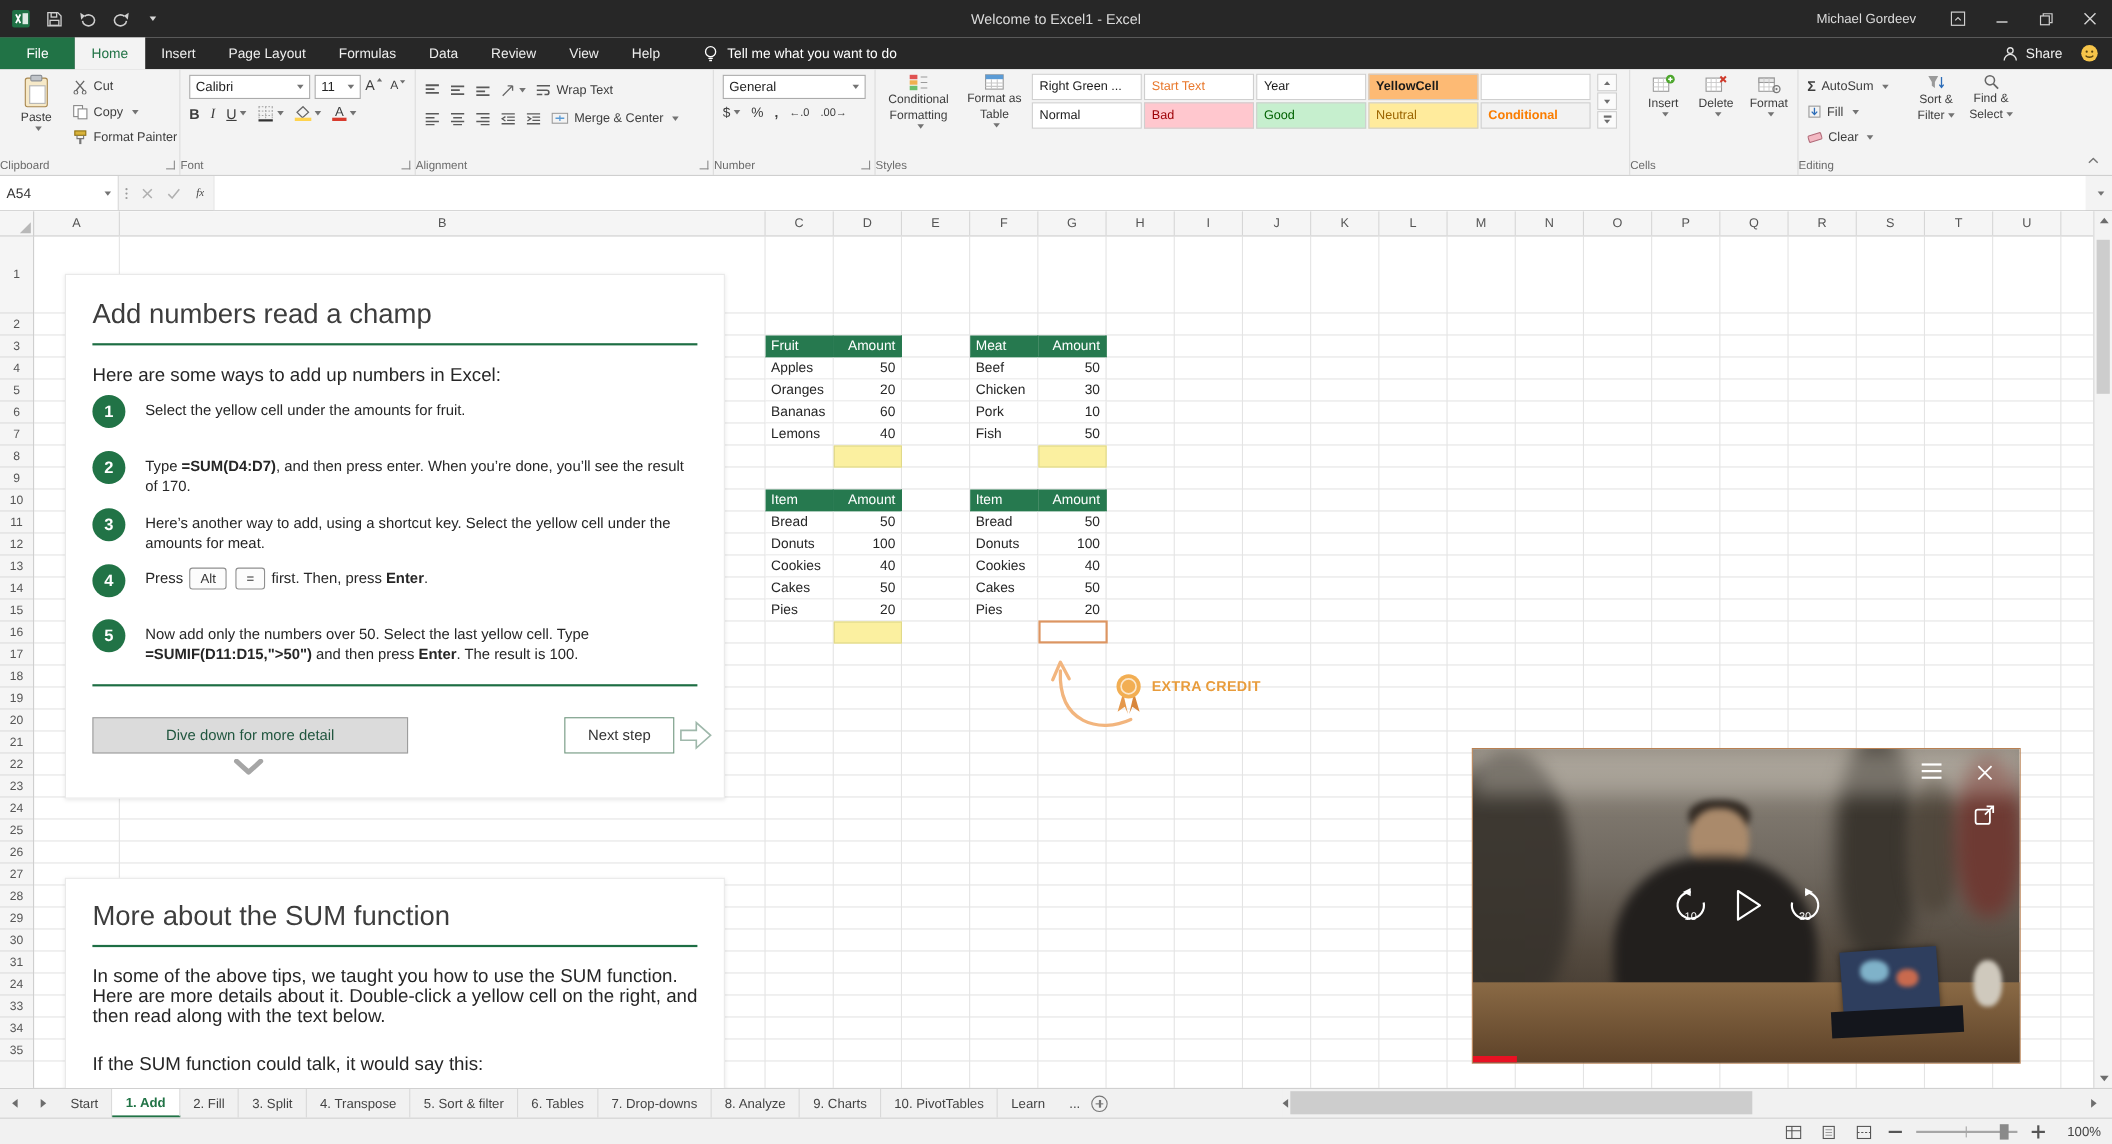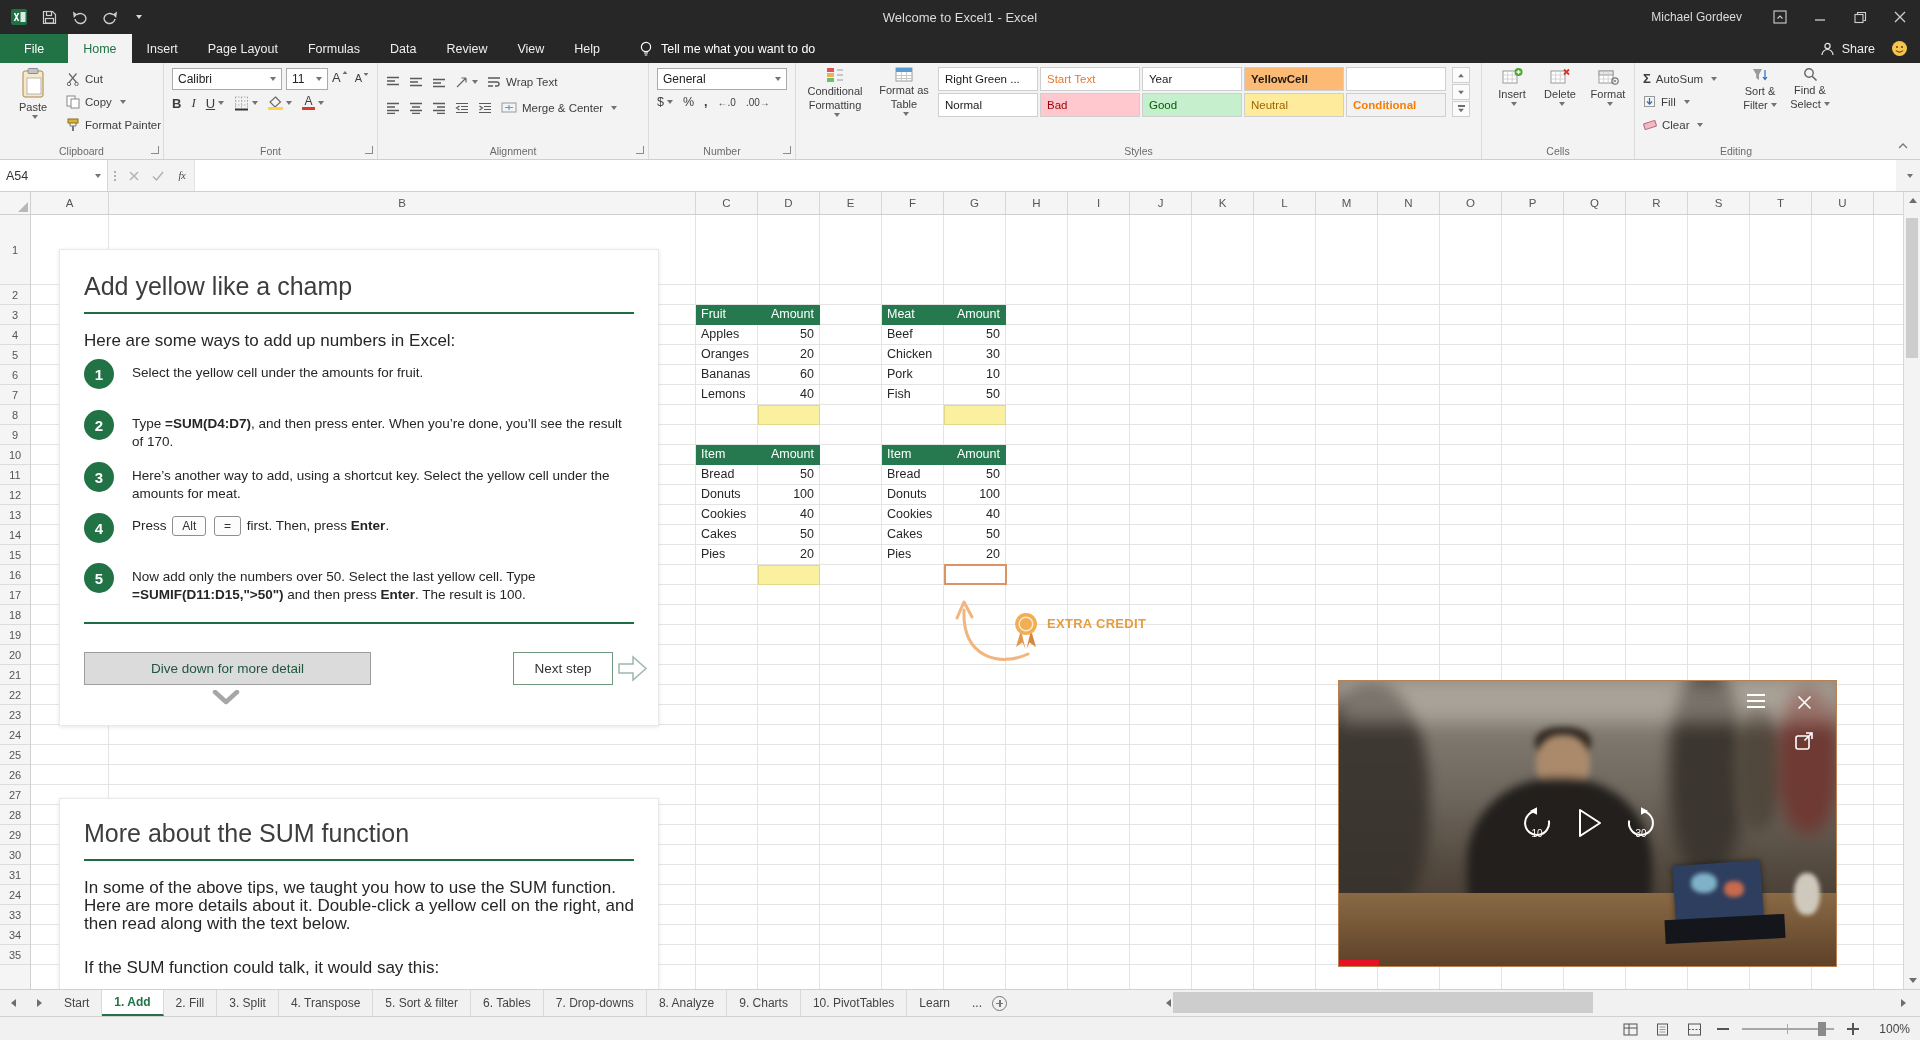--- a/index.html
+++ b/index.html
@@ -25,21 +25,21 @@
 #tabrow{position:absolute;left:0;top:34px;width:1920px;height:29px;background:#272727;display:flex;align-items:stretch}
 #file-tab{background:#217346;color:#fff;padding:0 24px;display:flex;align-items:center;font-size:12.5px}
 .rtab{padding:0 15px;display:flex;align-items:center;font-size:12.5px;color:#eee}
 .rtab.sel{background:#f3f3f3;color:#217346}
 #tellme{display:flex;align-items:center;gap:8px;margin-left:24px;font-size:12.5px;color:#fff}
 #tabrow-right{margin-left:auto;display:flex;align-items:center;gap:16px;padding-right:12px;color:#eee;font-size:12.5px}
 
 
 #ribbon{position:absolute;left:0;top:63px;width:1920px;height:97px;background:#f3f3f3;border-bottom:1px solid #cfcfcf;display:flex}
 .rgroup{position:relative;height:100%;border-right:1px solid #dcdcdc;flex:none}
-.glabel{position:absolute;bottom:2px;left:0;right:0;text-align:center;font-size:10.5px;color:#6b6b6b}
+.glabel{position:absolute;bottom:2px;left:0;right:0;text-align:left;font-size:10.5px;color:#6b6b6b}
 .launcher{position:absolute;right:4px;bottom:5px;width:8px;height:8px;border-right:1px solid #8a8a8a;border-bottom:1px solid #8a8a8a}
 .bigbtn{position:absolute;display:flex;flex-direction:column;align-items:center;gap:2px;font-size:11px;color:#3d3d3d;text-align:center;line-height:12px}
 .smallrow{display:flex;align-items:center;gap:5px;height:23px;font-size:11.5px;color:#3d3d3d;padding:0 4px;white-space:nowrap}
 .smallstack{position:absolute}
 .combo{position:absolute;background:#fff;border:1px solid #ababab;height:22px;display:flex;align-items:center;padding:0 5px;font-size:12px;color:#222}
 .rowflex{position:absolute;display:flex;align-items:center}
 .fonticon{font-size:13px;color:#3d3d3d}
 .sgallery{position:absolute;left:142px;top:4px;width:508px;display:grid;grid-template-columns:repeat(5,100px);grid-auto-rows:24px;gap:2px}
 .stylecell{border:1px solid #cfcfcf;font-size:11.5px;display:flex;align-items:center;padding:0 6px;background:#fff;white-space:nowrap;overflow:hidden}
 .galarrows{position:absolute;left:656px;top:4px;width:18px}
@@ -682,21 +682,21 @@
       <div class="row-h" style="top: 653px; height: 20px; line-height: 20px;">30</div>
       <div class="row-h" style="top: 673px; height: 20px; line-height: 20px;">31</div>
       <div class="row-h" style="top: 693px; height: 20px; line-height: 20px;">24</div>
       <div class="row-h" style="top: 713px; height: 20px; line-height: 20px;">33</div>
       <div class="row-h" style="top: 733px; height: 20px; line-height: 20px;">34</div>
       <div class="row-h" style="top: 753px; height: 20px; line-height: 20px;">35</div>
     </div>
   <div id="corner"></div>
 
   <div class="card" style="left:59px;top:57px;width:600px;height:477px">
-    <div class="card-title" style="top:22px">Add yellow like a champ</div>
+    <div class="card-title" style="top:22px">Add numbers read a champ</div>
     <div class="grule" style="top:62px"></div>
     <div class="ptext" style="top:82px">Here are some ways to add up numbers in Excel:</div>
 
     <div class="step" style="top:109px">
       <div class="step-num">1</div>
       <div class="step-text"><span>Select the yellow cell under the amounts for fruit.</span></div>
     </div>
     <div class="step" style="top:160px">
       <div class="step-num">2</div>
       <div class="step-text"><span>Type </span><b>=SUM(D4:D7)</b><span>, and then press enter. When you’re done, you’ll see the result of 170.</span></div>

